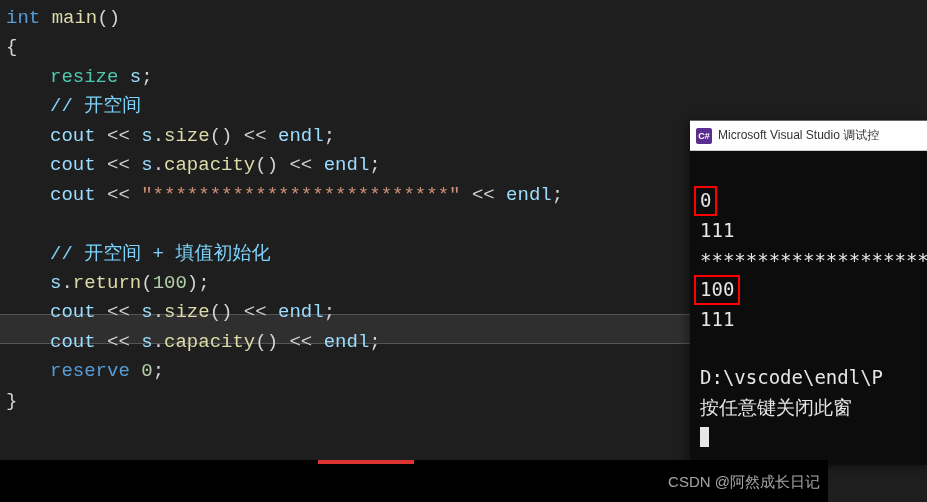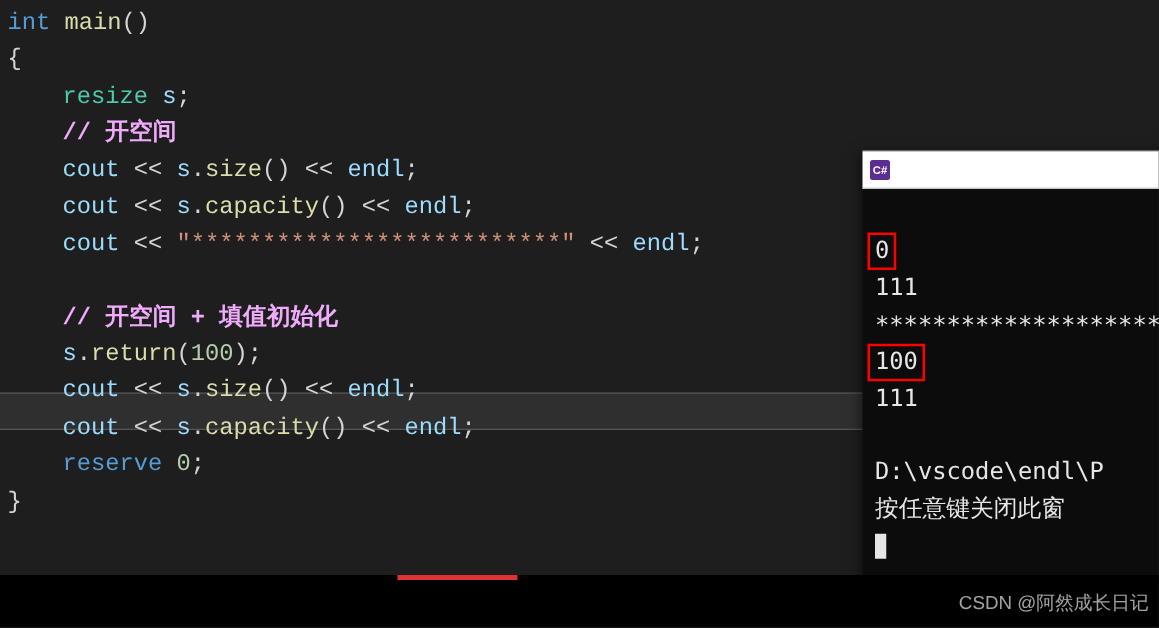--- a/index.html
+++ b/index.html
@@ -22,21 +22,21 @@
     line-height: 1.55;
   }
   .code-line { white-space: pre; }
   .indent1 { padding-left: 44px; }
   .kw   { color: #569cd6; }      
   .id   { color: #9cdcfe; }      
   .type { color: #4ec9b0; }      
   .func { color: #dcdcaa; }      
   .str  { color: #ce9178; }      
   .num  { color: #b5cea8; }      
-  .cmt  { color: #f0abfc; font-weight: bold; }      
+  .cmt  { color: #7dd3fc; }      
   .pun  { color: #d4d4d4; }      
   .op   { color: #d4d4d4; }      
   .highlight-line {
     position: absolute;
     left: 0;
     width: 700px;
     height: 30px;
     background: rgba(100,100,100,0.25);
     border-top: 1px solid #555;
     border-bottom: 1px solid #555;
@@ -92,21 +92,21 @@
   }
   .cursor-block {
     display: inline-block;
     width: 9px; height: 20px; background: #e6e6e6;
     vertical-align: text-bottom;
   }
 
   .bottom-bar {
     position: absolute;
     left: 0; bottom: 0;
-    width: 927px; height: 42px;
+    width: 828px; height: 42px;
     background: #000;
   }
   .red-underline {
     position: absolute;
     left: 318px; top: 0;
     width: 96px; height: 4px;
     background: #d33;
   }
   .watermark {
     position: absolute;
@@ -147,20 +147,21 @@
   <div class="code-line indent1"><span class="id">cout</span><span class="op"> &lt;&lt; </span><span class="id">s</span><span class="pun">.</span><span class="func">capacity</span><span class="pun">()</span><span class="op"> &lt;&lt; </span><span class="id">endl</span><span class="pun">;</span></div>
 
   <div class="code-line indent1"><span class="kw">reserve</span><span class="pun"> </span><span class="num">0</span><span class="pun">;</span></div>
 
   <div class="code-line"><span class="pun">}</span></div>
 </div>
 
 <div class="console-window">
   <div class="titlebar">
     <span class="vs-icon">C#</span>
+    <span>Microsoft Visual Studio 调试控</span>
   </div>
   <div class="console-body">
 <span class="red-box">0</span>
 <span>111</span>
 <span>********************</span>
 <span class="red-box">100</span>
 <span>111</span>
 <span></span>
 <span>D:\vscode\endl\P</span>
 <span>按任意键关闭此窗</span>

